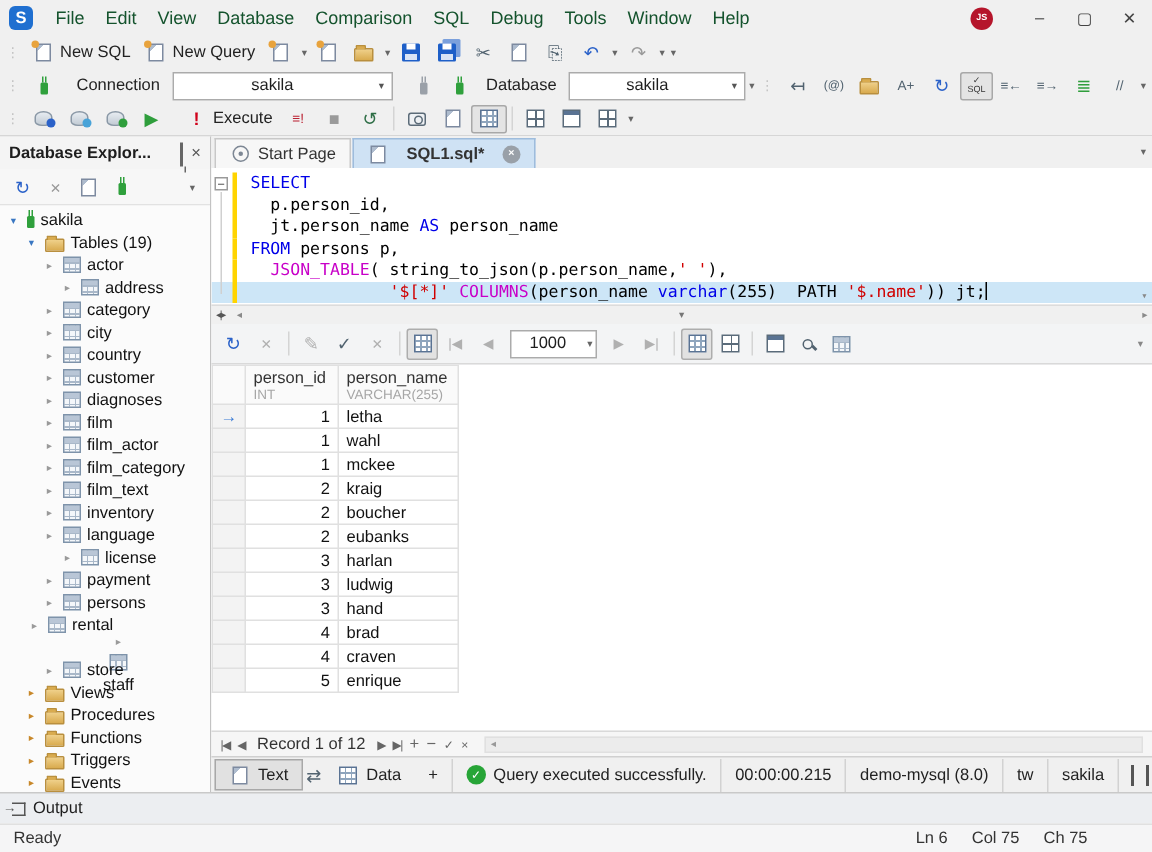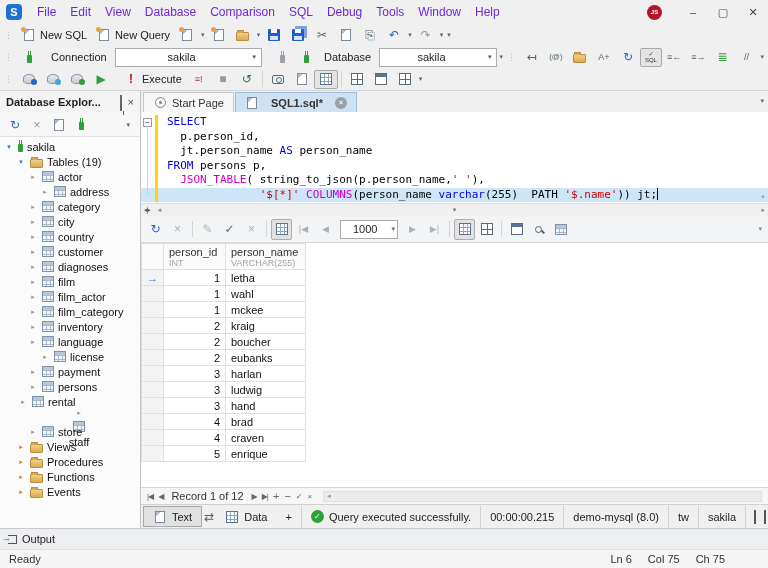--- a/index.html
+++ b/index.html
@@ -6,21 +6,21 @@
   html,body { width:768px; height:568px; overflow:hidden; }
   body { font-family:"Liberation Sans","DejaVu Sans",sans-serif; font-size:11px; color:#1e1e1e;
          background:#f0f0f0; position:relative; cursor:default; }
   .app { width:768px; height:568px; display:flex; flex-direction:column; outline:1px solid #9aa0a6; }
 
   
   .titlebar { height:24px; display:flex; align-items:center; background:#f0f0f0; padding:0 0 0 6px; flex:0 0 auto; }
   .logo { width:16px; height:16px; border-radius:4px; background:#1f6fd0; color:#fff; font-weight:bold;
           display:flex; align-items:center; justify-content:center; font-size:11px; margin-right:8px; }
   .menus { display:flex; }
-  .menu-item { padding:4px 7px; font-size:12px; color:#6d28d9; }
+  .menu-item { padding:4px 7px; font-size:12px; color:#14532d; }
   .titlebar-right { margin-left:auto; display:flex; align-items:center; }
   .avatar { width:15px; height:15px; border-radius:50%; background:#b5152b; color:#fff; font-size:6px;
             font-weight:bold; display:flex; align-items:center; justify-content:center; margin-right:16px; }
   .win-btn { width:30px; height:22px; display:flex; align-items:center; justify-content:center; color:#444; font-size:11px; }
 
   
   .toolbar { display:flex; align-items:center; background:#f0f0f0; padding:0 2px; flex:0 0 auto; }
   .tb1 { height:22px; } .tb2 { height:22px; } .tb3 { height:23px; border-bottom:1px solid #d6d6d6; }
   .grip { color:#c2c2c2; font-size:9px; margin:0 4px 0 2px; }
   .tbtn { height:19px; display:flex; align-items:center; gap:4px; padding:0 4px; border:1px solid transparent;
@@ -505,20 +505,27 @@
             <span class="ticon">
               <span class="css-table"></span>
             </span>
             <span class="tlabel">film_category</span>
           </div>
           <div class="tree-row" style="padding-left: 28px;">
             <span class="chev ">▸</span>
             <span class="ticon">
               <span class="css-table"></span>
             </span>
+            <span class="tlabel">film_text</span>
+          </div>
+          <div class="tree-row" style="padding-left: 28px;">
+            <span class="chev ">▸</span>
+            <span class="ticon">
+              <span class="css-table"></span>
+            </span>
             <span class="tlabel">inventory</span>
           </div>
           <div class="tree-row" style="padding-left: 28px;">
             <span class="chev ">▸</span>
             <span class="ticon">
               <span class="css-table"></span>
             </span>
             <span class="tlabel">language</span>
           </div>
           <div class="tree-row" style="padding-left: 40px;">
@@ -576,20 +583,27 @@
               <span class="css-folder"></span>
             </span>
             <span class="tlabel">Procedures</span>
           </div>
           <div class="tree-row" style="padding-left: 16px;">
             <span class="chev orange">▸</span>
             <span class="ticon">
               <span class="css-folder"></span>
             </span>
             <span class="tlabel">Functions</span>
+          </div>
+          <div class="tree-row" style="padding-left: 16px;">
+            <span class="chev orange">▸</span>
+            <span class="ticon">
+              <span class="css-folder"></span>
+            </span>
+            <span class="tlabel">Triggers</span>
           </div>
           <div class="tree-row" style="padding-left: 16px;">
             <span class="chev orange">▸</span>
             <span class="ticon">
               <span class="css-folder"></span>
             </span>
             <span class="tlabel">Events</span>
           </div>
         </div>
     </div>

